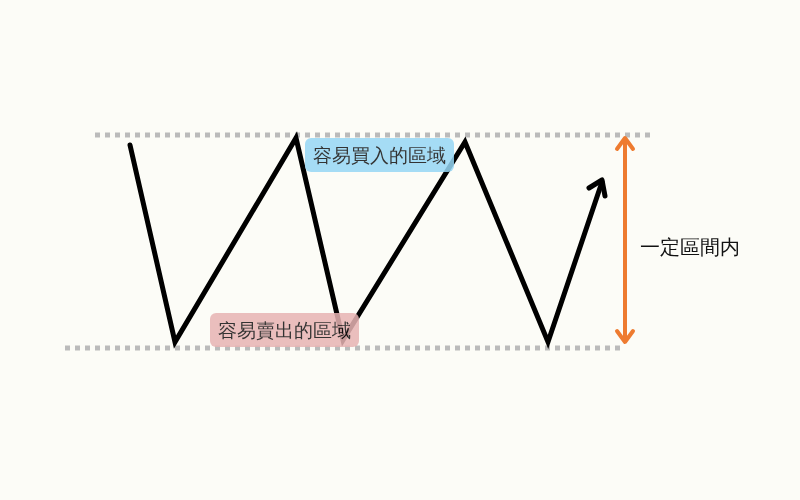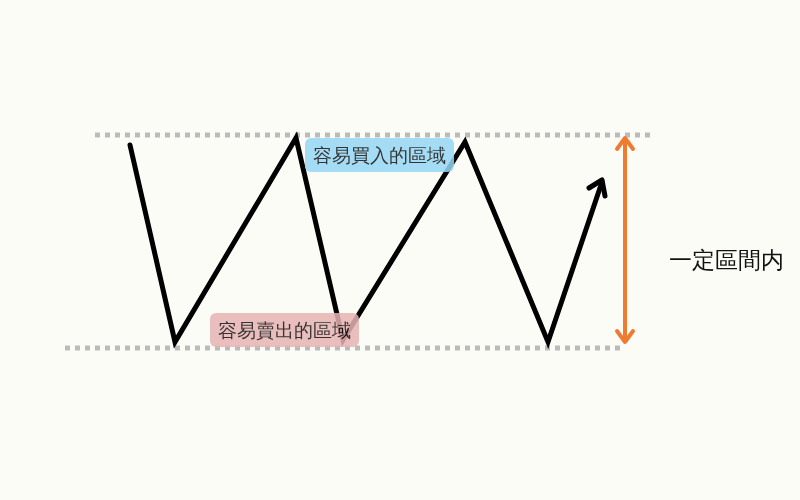--- a/index.html
+++ b/index.html
@@ -3,21 +3,21 @@
   <meta charset="utf-8">
   <style>
     html, body { margin: 0; padding: 0; }
     body { width: 800px; height: 500px; background: #fcfcf7; position: relative; overflow: hidden;
            font-family: "DejaVu Sans", sans-serif; }
     svg.diagram { position: absolute; left: 0; top: 0; }
     .label { position: absolute; font-size: 19px; color: #111; padding: 2px 8px; border-radius: 6px;
              line-height: 30px; opacity: 0.85; white-space: nowrap; }
     .sell-label { left: 305px; top: 138px; background: #97d7f5; }
     .buy-label { left: 210px; top: 313px; background: #e8b4b4; }
-    .range-label { position: absolute; left: 640px; top: 245px; font-size: 23px; color: #111; white-space: nowrap; margin-left: 29px; }
+    .range-label { position: absolute; left: 640px; top: 234px; font-size: 20px; color: #111; white-space: nowrap; }
   </style>
 </head>
 <body>
 
 <svg class="diagram" width="800" height="500">
   <line x1="95" y1="135" x2="650" y2="135" stroke="#bbbbbb" stroke-width="5" stroke-dasharray="5,5"></line>
   <line x1="65" y1="348" x2="620" y2="348" stroke="#bbbbbb" stroke-width="5" stroke-dasharray="5,5"></line>
   <polyline points="130,145 175,342 296,138 343,340 465,142 548,342 602,182" fill="none" stroke="#000" stroke-width="5" stroke-linejoin="miter" stroke-linecap="round"></polyline>
   <polyline points="589,188 602,180 605,196" fill="none" stroke="#000" stroke-width="5" stroke-linecap="round" stroke-linejoin="round"></polyline>
   <g>

